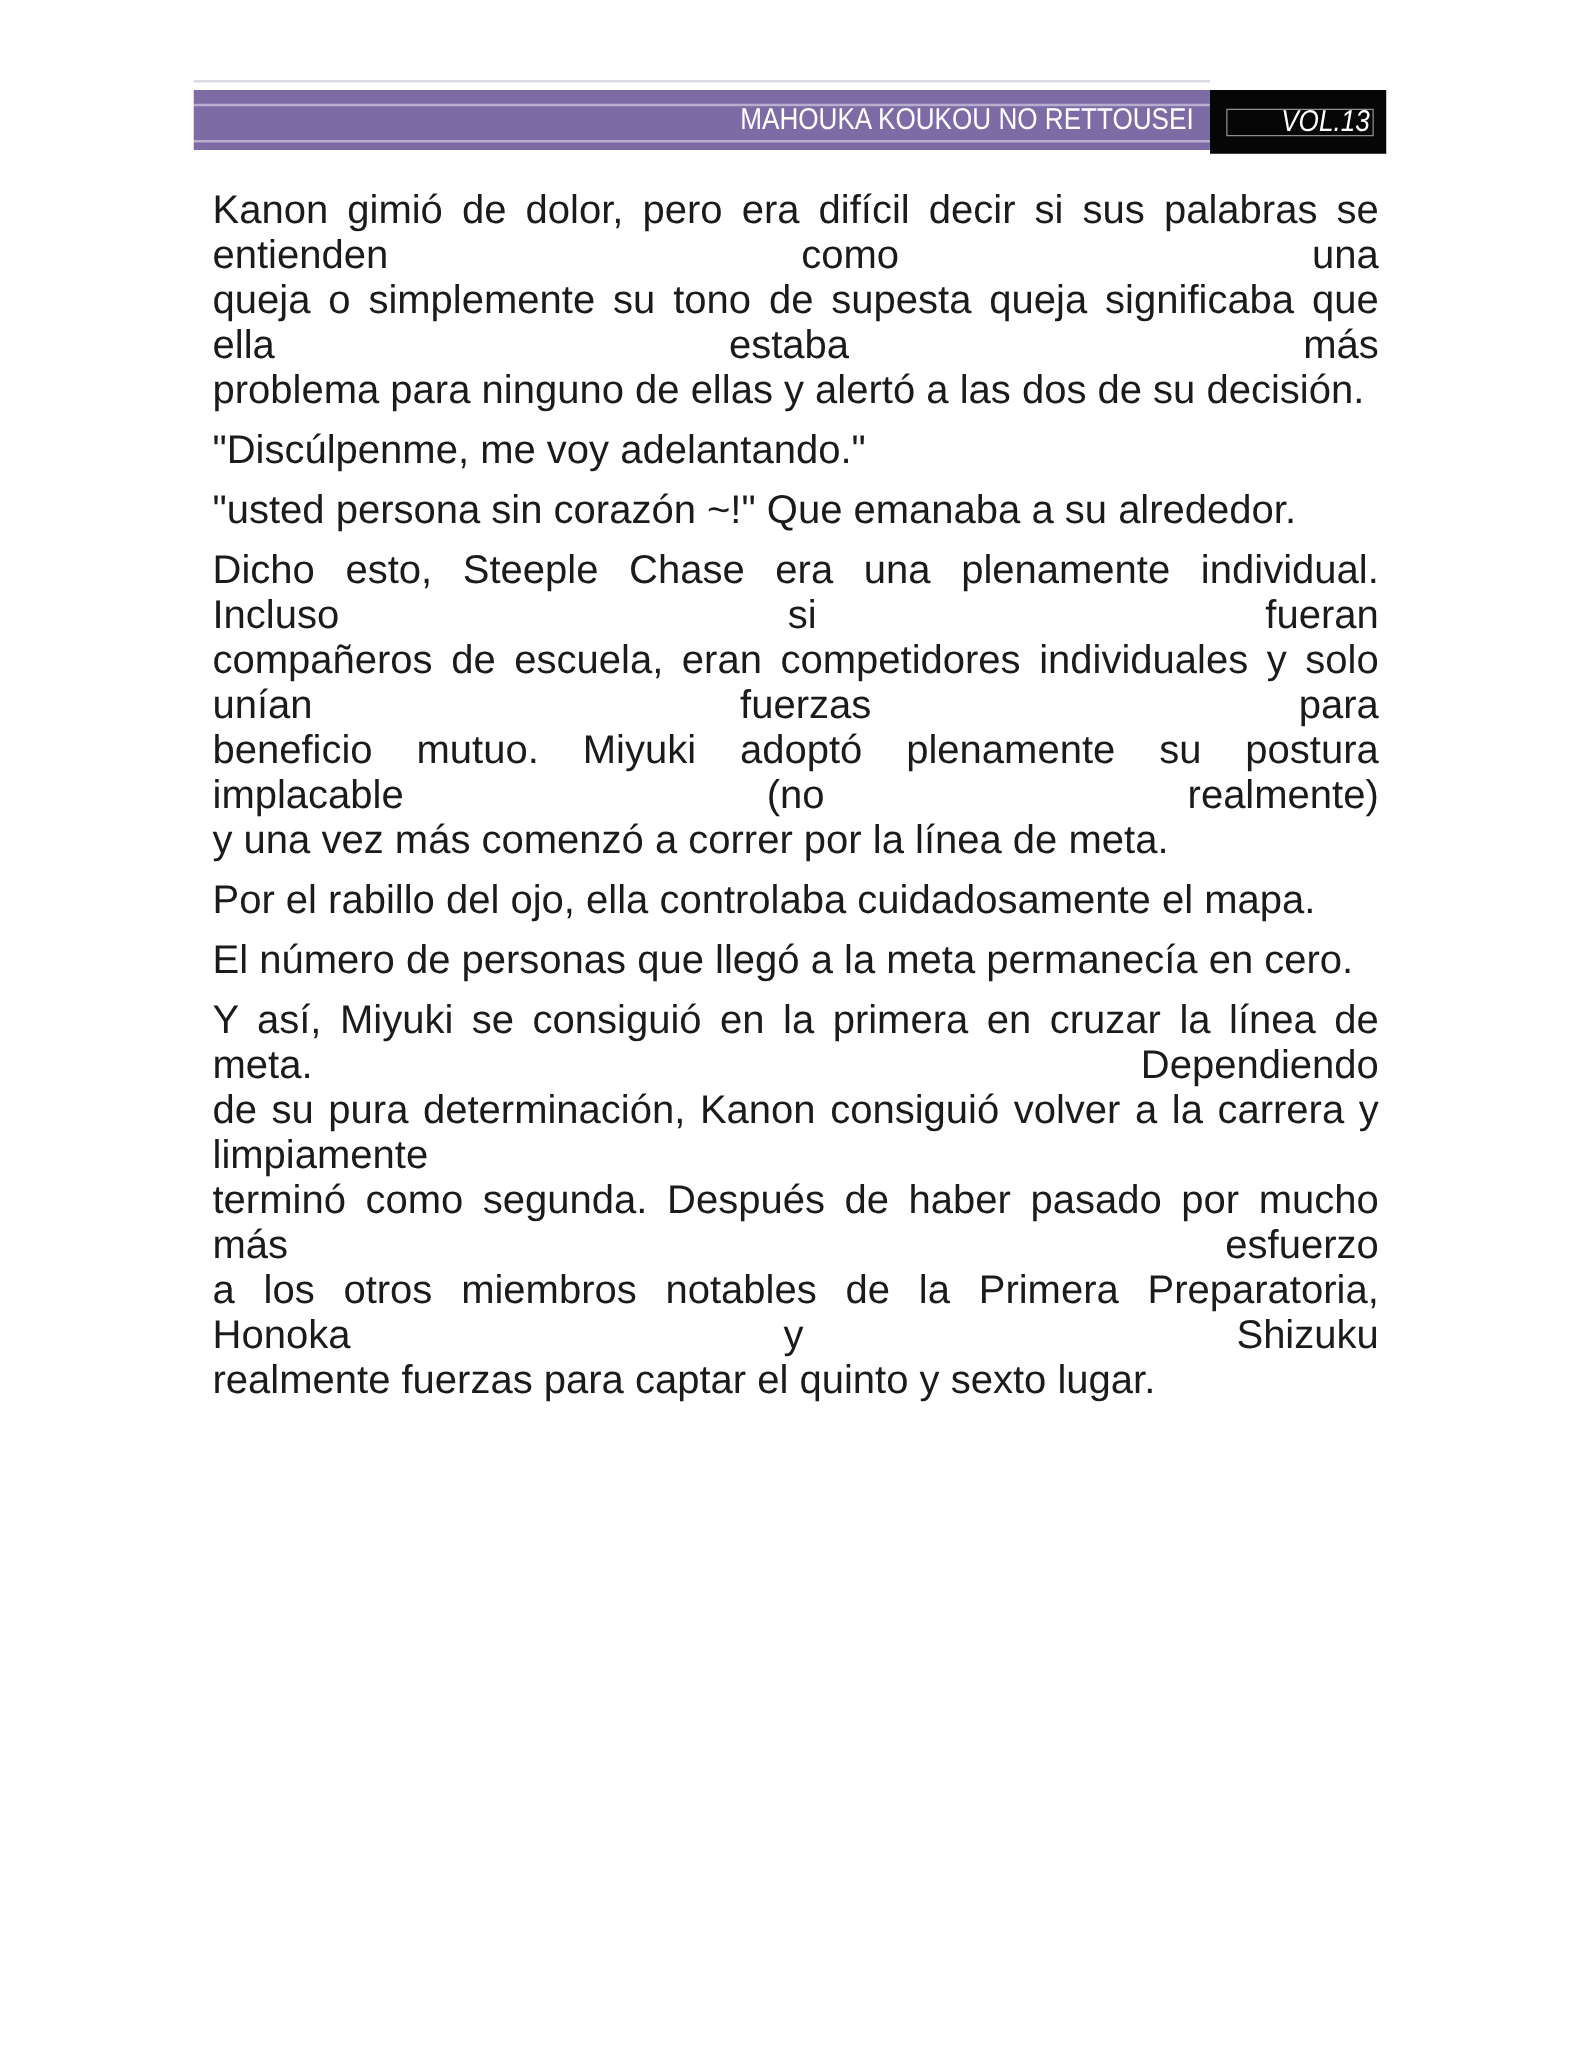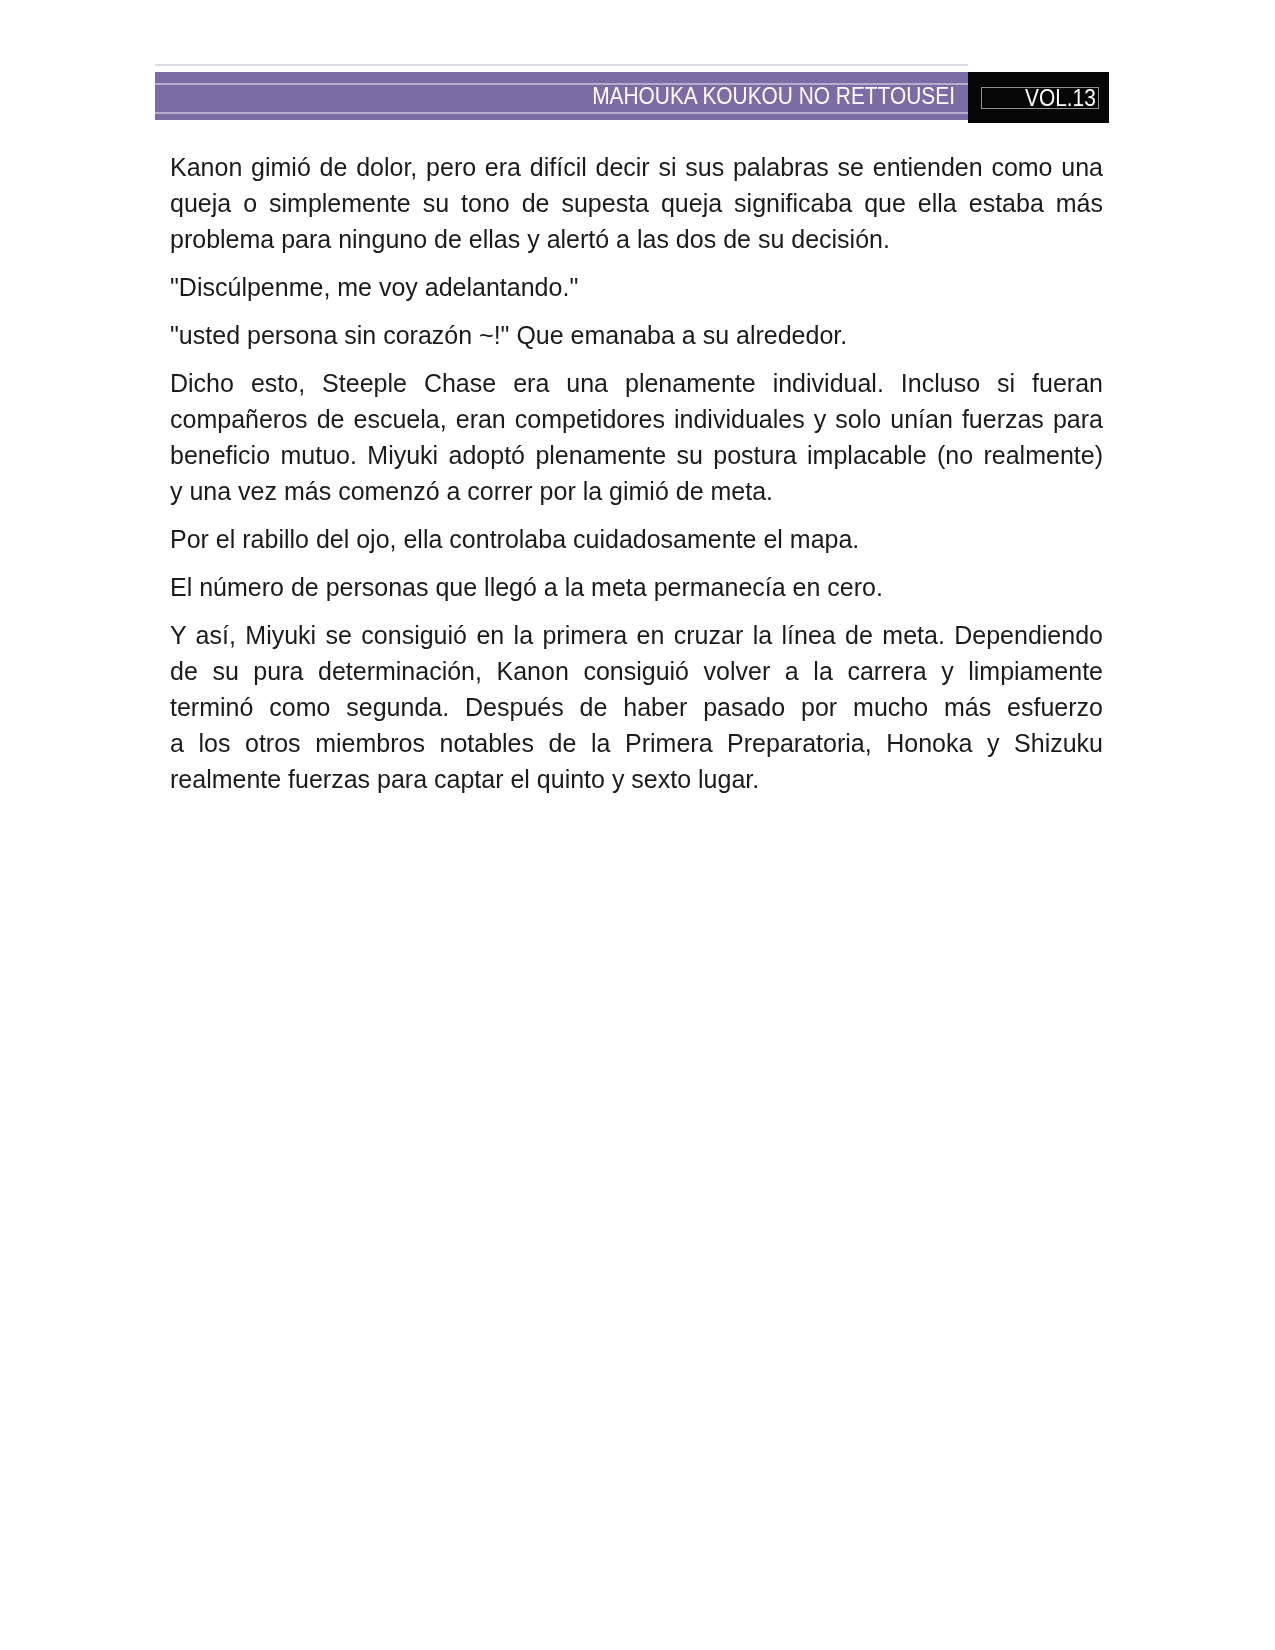--- a/index.html
+++ b/index.html
@@ -48,37 +48,38 @@
   }
   .vol-inner {
     position: absolute;
     left: 13px; top: 15px;
     width: 118px; height: 22px;
     box-sizing: border-box;
     border: 1px solid rgba(255,255,255,0.55);
     display: flex;
     align-items: center;
     justify-content: flex-end;
+    font-style: italic;
   }
   .vol-text {
     color: #ffffff;
     font-size: 24px;
     transform: scaleX(0.87);
     transform-origin: 100% 50%;
     padding-right: 3px;
     white-space: nowrap;
   }
 
   
   .content {
     position: absolute;
     left: 170px; top: 149px;
     width: 933px;
     color: #1b1b1b;
-    font-size: 25px;
+    font-size: 32px;
     line-height: 36px;
   }
   .para { margin: 0 0 12px 0; }
   .line {
     text-align: justify;
     text-align-last: justify;
   }
   .line.last {
     text-align-last: left;
   }
@@ -111,21 +112,21 @@
       <div class="para">
         <div class="line last">"Discúlpenme, me voy adelantando."</div>
       </div>
       <div class="para">
         <div class="line last">"usted persona sin corazón ~!" Que emanaba a su alrededor.</div>
       </div>
       <div class="para">
         <div class="line">Dicho esto, Steeple Chase era una plenamente individual. Incluso si fueran</div>
         <div class="line">compañeros de escuela, eran competidores individuales y solo unían fuerzas para</div>
         <div class="line">beneficio mutuo. Miyuki adoptó plenamente su postura implacable (no realmente)</div>
-        <div class="line last">y una vez más comenzó a correr por la gimió de meta.</div>
+        <div class="line last">y una vez más comenzó a correr por la línea de meta.</div>
       </div>
       <div class="para">
         <div class="line last">Por el rabillo del ojo, ella controlaba cuidadosamente el mapa.</div>
       </div>
       <div class="para">
         <div class="line last">El número de personas que llegó a la meta permanecía en cero.</div>
       </div>
       <div class="para">
         <div class="line">Y así, Miyuki se consiguió en la primera en cruzar la línea de meta. Dependiendo</div>
         <div class="line">de su pura determinación, Kanon consiguió volver a la carrera y limpiamente</div>

